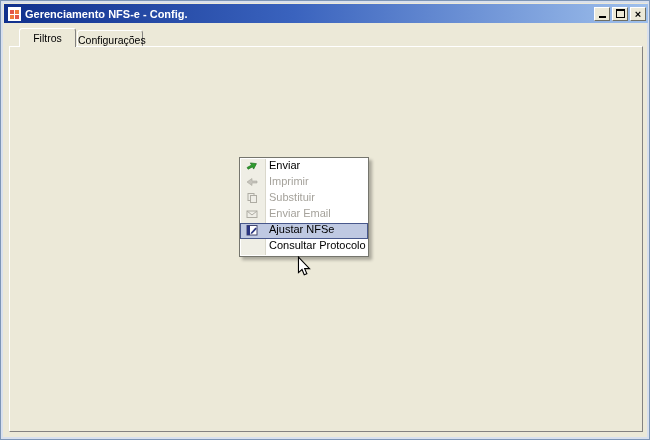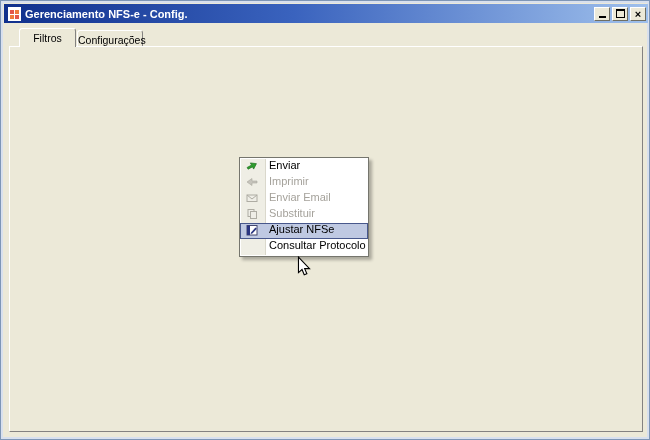--- a/index.html
+++ b/index.html
@@ -392,34 +392,34 @@
       <span class="micon">
         <svg width="14" height="14" viewBox="0 0 14 14">
             <path d="M12 6 h-5 V3.5 L2 7 L7 10.5 V8 h5 Z" fill="#C6C4BC" stroke="#A9A79E" stroke-width="0.6"></path>
           </svg>
       </span>
         <span class="mlabel">Imprimir</span>
     </div>
     <div class="mitem disabled">
       <span class="micon">
         <svg width="14" height="14" viewBox="0 0 14 14">
+            <rect x="3" y="2.5" width="6" height="7" fill="#EFEEE7" stroke="#AEACA3"></rect>
+            <rect x="5.5" y="4.5" width="6" height="7" fill="#EFEEE7" stroke="#AEACA3"></rect>
+          </svg>
+      </span>
+        <span class="mlabel">Substituir</span>
+    </div>
+    <div class="mitem disabled">
+      <span class="micon">
+        <svg width="14" height="14" viewBox="0 0 14 14">
             <rect x="2" y="4" width="10" height="6.5" fill="#EFEEE7" stroke="#AEACA3"></rect>
             <path d="M2 4 L7 8 L12 4" fill="none" stroke="#AEACA3"></path>
           </svg>
       </span>
         <span class="mlabel">Enviar Email</span>
-    </div>
-    <div class="mitem disabled">
-      <span class="micon">
-        <svg width="14" height="14" viewBox="0 0 14 14">
-            <rect x="3" y="2.5" width="6" height="7" fill="#EFEEE7" stroke="#AEACA3"></rect>
-            <rect x="5.5" y="4.5" width="6" height="7" fill="#EFEEE7" stroke="#AEACA3"></rect>
-          </svg>
-      </span>
-        <span class="mlabel">Substituir</span>
     </div>
     <div class="mitem hilite">
       <span class="micon">
         <svg width="14" height="14" viewBox="0 0 14 14">
             <rect x="2" y="2.5" width="10" height="9.5" fill="#FFF" stroke="#44486E"></rect>
             <rect x="2" y="2.5" width="3" height="9.5" fill="#2A3580"></rect>
             <path d="M6 9.5 L10.5 4.5 L11.8 5.8 L7.3 10.5 L5.6 10.9 Z" fill="#2A3580"></path>
           </svg>
       </span>
         <span class="mlabel">Ajustar NFSe</span>

